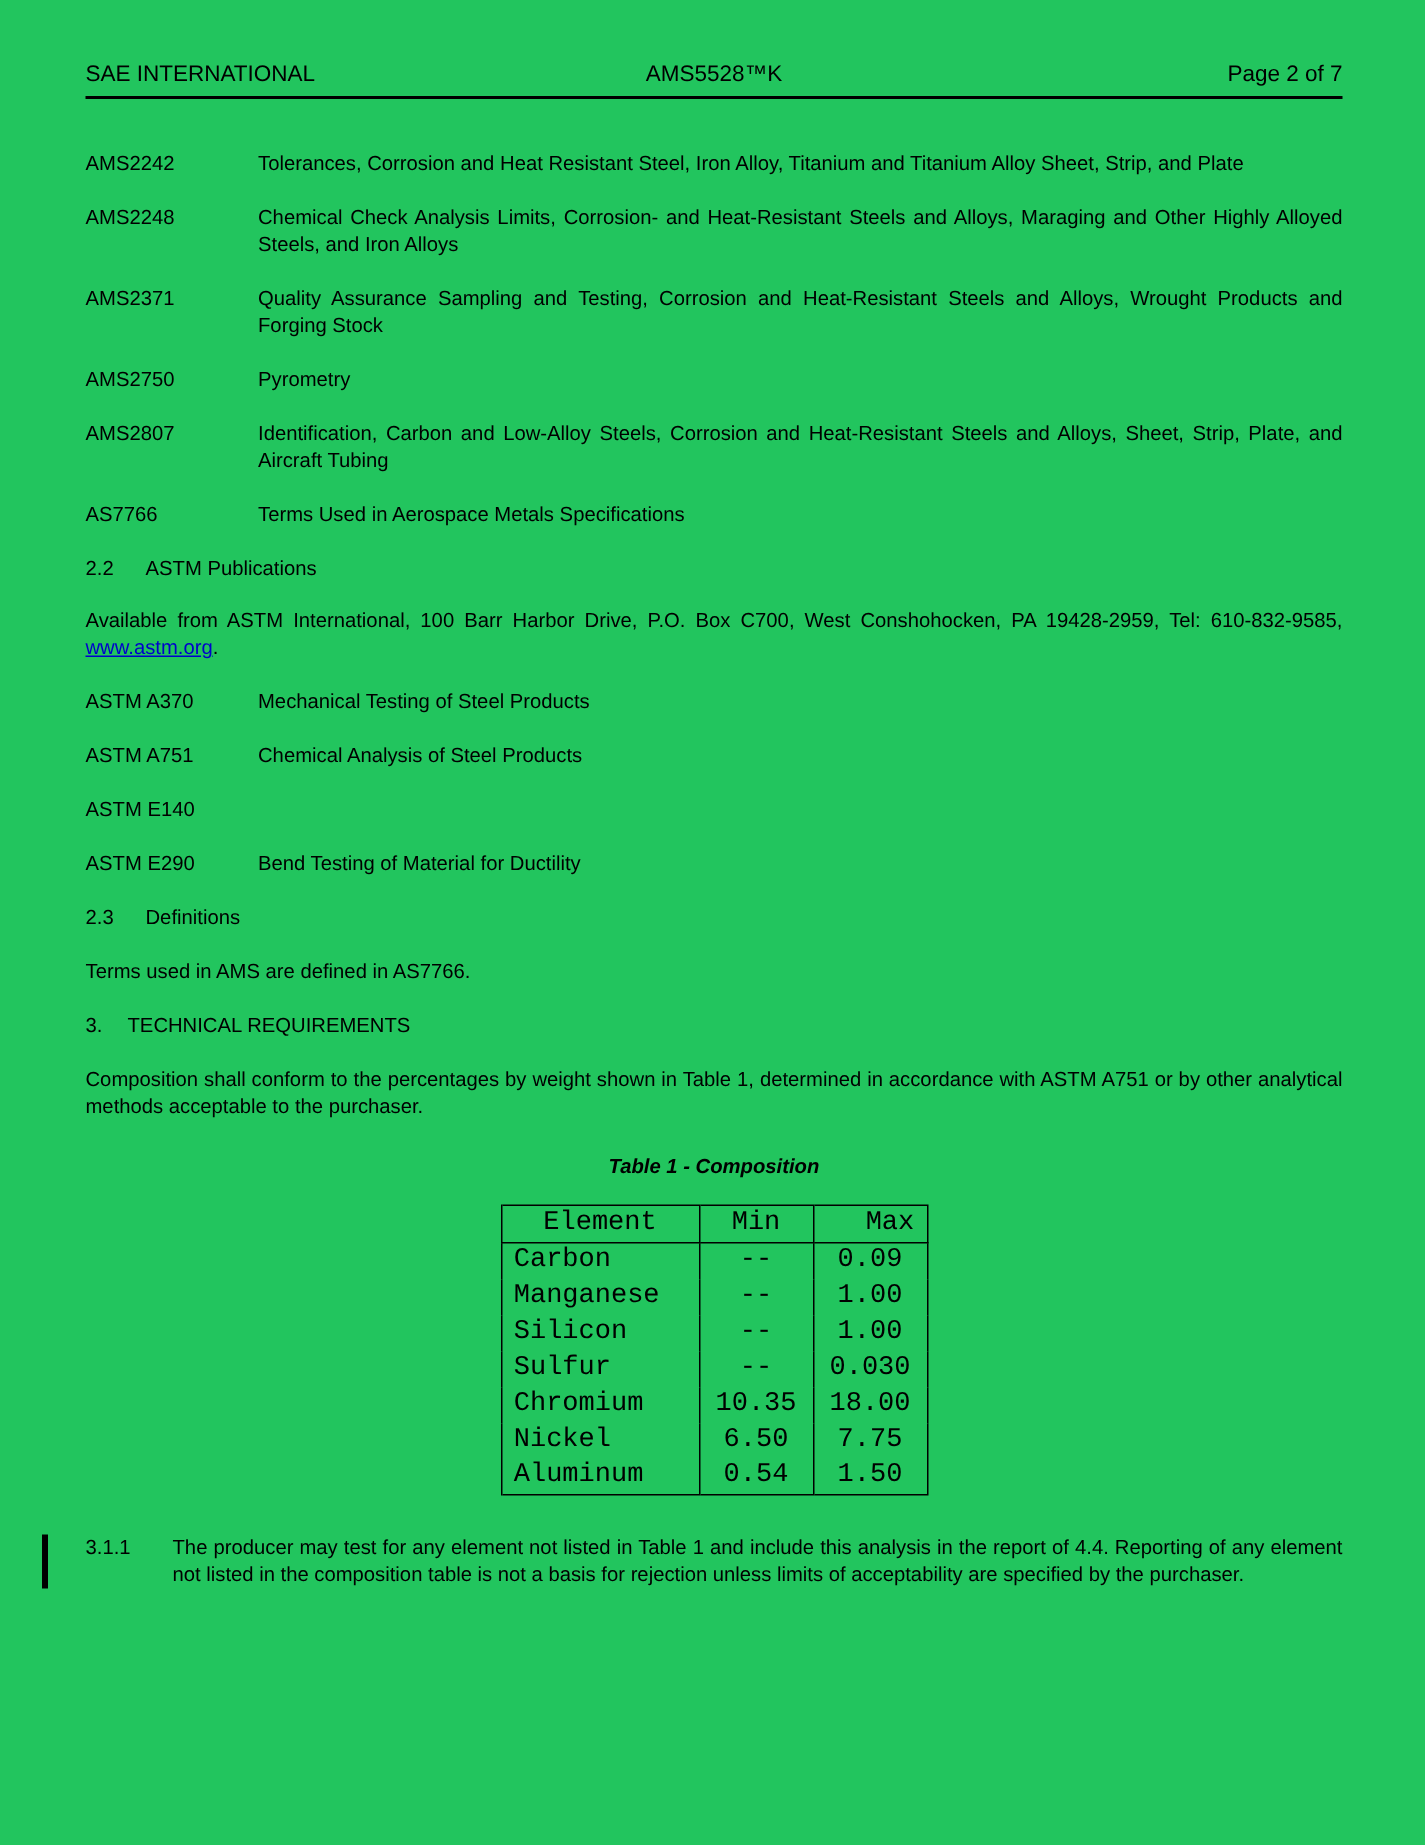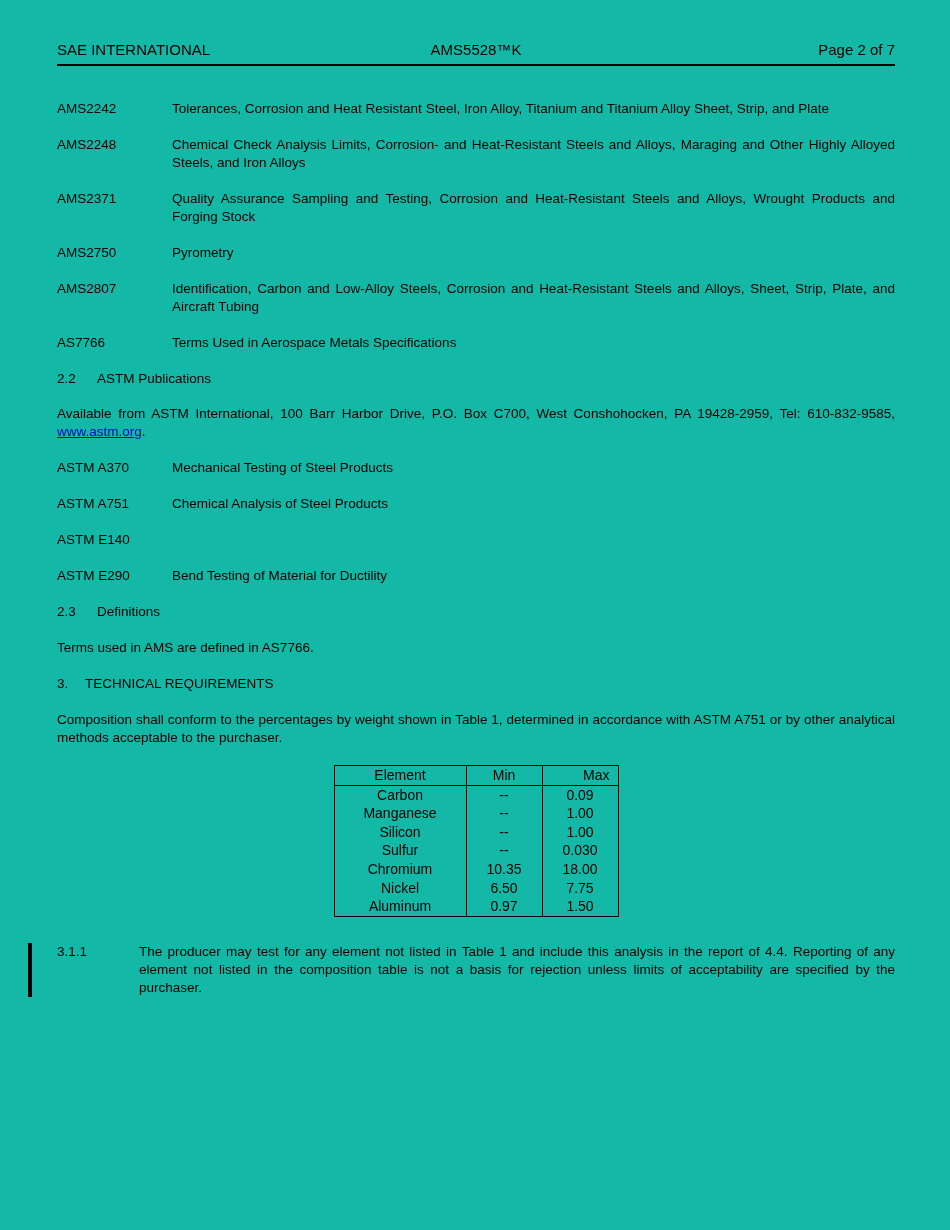--- a/index.html
+++ b/index.html
@@ -1,21 +1,21 @@
 <!DOCTYPE html>
 <html><head>
 <meta charset="utf-8">
 <style>
   * { margin: 0; padding: 0; box-sizing: border-box; }
   html, body { background: #ffffff; }
   .page {
     width: 950px;
     height: 1230px;
     margin: 0 auto;
-    background: #14b8a6;
+    background: #22c55e;
     font-family: "Liberation Sans", "DejaVu Sans", sans-serif;
     font-size: 13.5px;
     line-height: 1.33;
     color: #000000;
     padding: 40px 55px 0 57px;
     position: relative;
     overflow: hidden;
   }
 
   
@@ -56,34 +56,35 @@
   }
   table.comp {
     border-collapse: collapse;
     border: 1px solid #000000;
     margin: 0 auto 26px auto;
   }
   table.comp th, table.comp td {
     border-left: 1px solid #000000;
     border-right: 1px solid #000000;
     padding: 0 8px;
-    font-size: 14px;
+    font-size: 18px;
     line-height: 1.33;
     font-weight: normal;
+    font-family: Liberation Mono, monospace;
   }
   table.comp thead th { border-bottom: 1px solid #000000; text-align: center; }
   table.comp .col-element { width: 132px; }
   table.comp .col-min { width: 76px; }
   table.comp .col-max { width: 76px; text-align: right; }
-  table.comp tbody td:first-child { text-align: center; margin-top: 40px; }
+  table.comp tbody td:first-child { text-align: left; margin-top: 40px; }
   table.comp tbody td:nth-child(2),
   table.comp tbody td:nth-child(3) { text-align: center; }
 
   
-  .para-311 { display: flex; position: relative; margin-bottom: 18px; gap: 24px; }
+  .para-311 { display: flex; position: relative; margin-bottom: 18px; }
   .para-311 .num { width: 58px; flex-shrink: 0; }
   .para-311 .txt { flex: 1; text-align: justify; }
   .change-bar {
     position: absolute;
     left: -29px;
     top: 0;
     width: 4px;
     height: 100%;
     background: #000000;
   }
@@ -159,20 +160,21 @@
   <p class="para">Terms used in AMS are defined in AS7766.</p>
 
   <div class="heading-row">
     <span class="h-num-28">3.</span>
     <span>TECHNICAL REQUIREMENTS</span>
   </div>
 
 
   <p class="para">Composition shall conform to the percentages by weight shown in Table 1, determined in accordance with ASTM A751 or by other analytical methods acceptable to the purchaser.</p>
 
+  <div class="table-title">Table 1 - Composition</div>
 
   <table class="comp">
     <thead>
       <tr>
         <th class="col-element">Element</th>
         <th class="col-min">Min</th>
         <th class="col-max">Max</th>
       </tr>
     </thead>
     <tbody>
@@ -201,21 +203,21 @@
         <td>10.35</td>
         <td>18.00</td>
       </tr>
       <tr>
         <td>Nickel</td>
         <td>6.50</td>
         <td>7.75</td>
       </tr>
       <tr>
         <td>Aluminum</td>
-        <td>0.97</td>
+        <td>0.54</td>
         <td>1.50</td>
       </tr>
     </tbody>
   </table>
 
   <div class="para-311">
     <span class="change-bar"></span>
     <span class="num">3.1.1</span>
     <span class="txt">The producer may test for any element not listed in Table 1 and include this analysis in the report of 4.4. Reporting of any element not listed in the composition table is not a basis for rejection unless limits of acceptability are specified by the purchaser.</span>
   </div>

